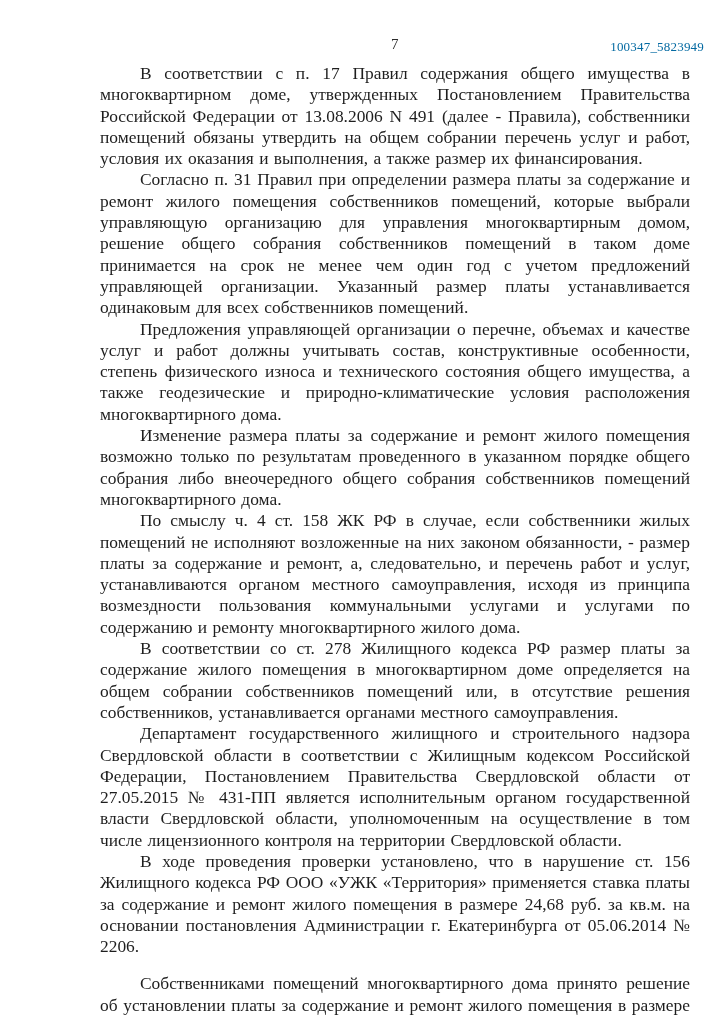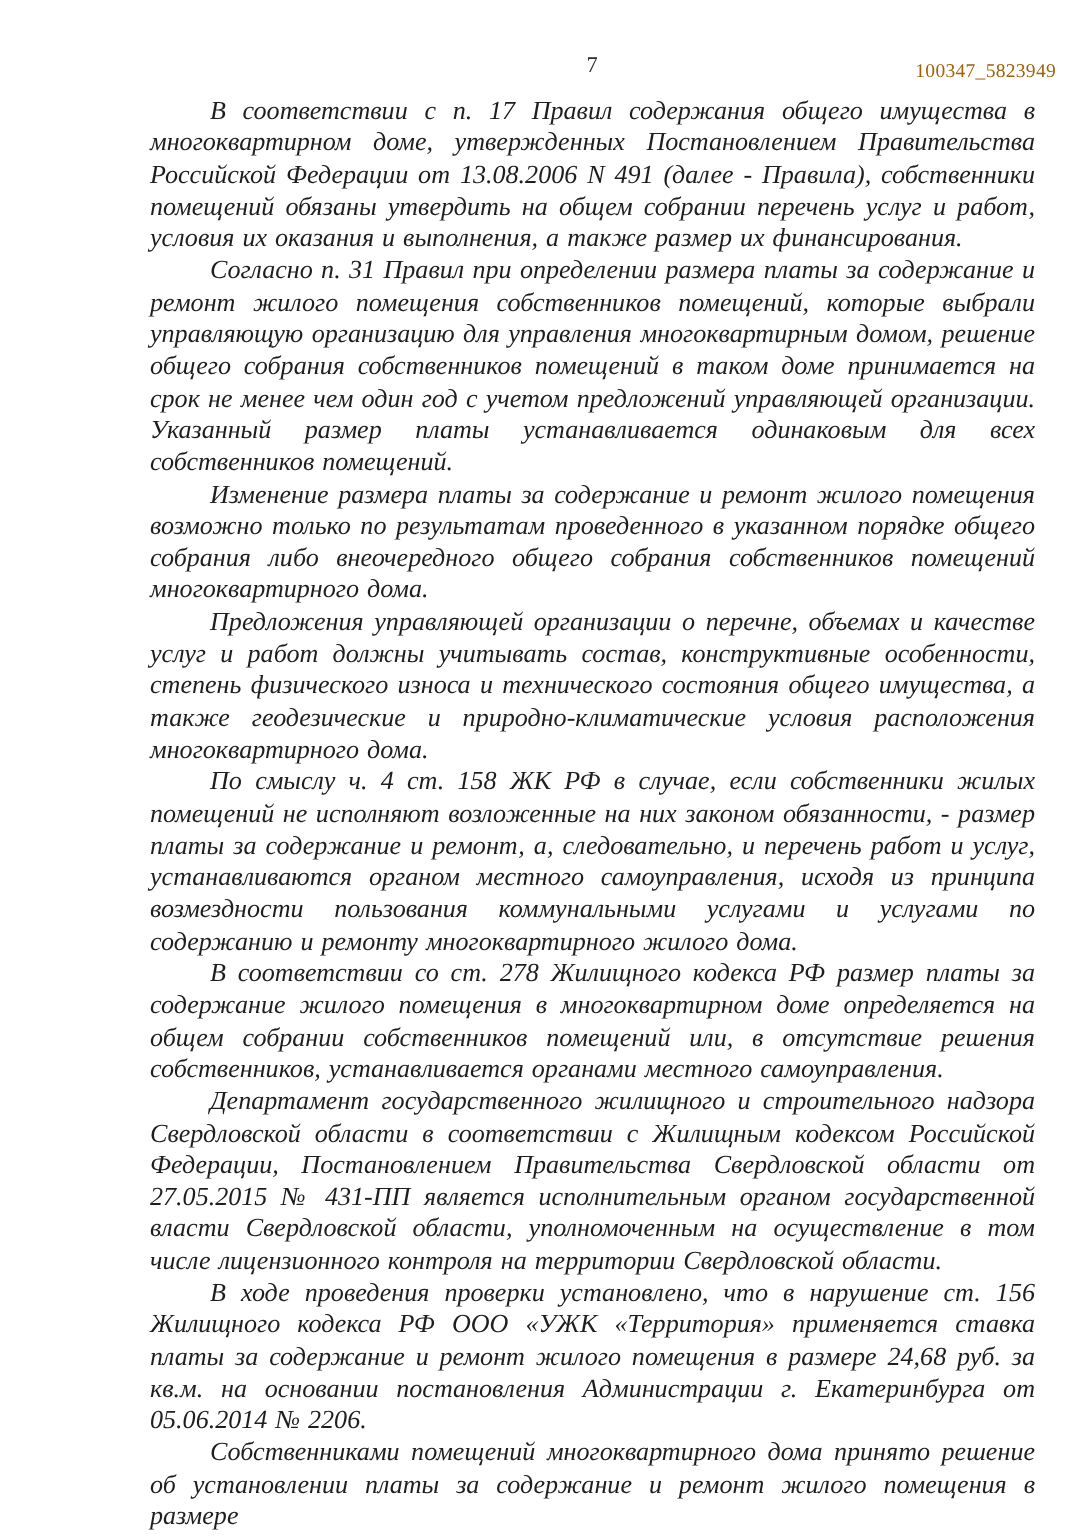--- a/index.html
+++ b/index.html
@@ -28,55 +28,55 @@
     text-align: center;
     font-size: 15px;
     color: #2b2b2b;
     letter-spacing: 0.5px;
   }
   .doc-id {
     position: absolute;
     top: 3px;
     right: -14px;
     font-size: 13px;
-    color: #a16207;
+    color: #0369a1;
     letter-spacing: 0.2px;
   }
   .content {
     position: absolute;
     top: 63px;
     left: 100px;
     width: 590px;
-    font-style: italic;
   }
   .content p {
     margin: 0;
     text-indent: 40px;
     text-align: justify;
     font-size: 17.4px;
     line-height: 21.3px;
     word-spacing: 1px;
   }
   .content p.continues {
     text-align-last: justify;
+    margin-top: 16px;
   }
 </style>
 </head>
 <body>
 
 <div class="page">
   <div class="header-row">
     <span class="page-num">7</span>
     <span class="doc-id">100347_5823949</span>
   </div>
 
   <div class="content">
     <p>В соответствии с п. 17 Правил содержания общего имущества в многоквартирном доме, утвержденных Постановлением Правительства Российской Федерации от 13.08.2006 N 491 (далее - Правила), собственники помещений обязаны утвердить на общем собрании перечень услуг и работ, условия их оказания и выполнения, а также размер их финансирования.</p>
     <p>Согласно п. 31 Правил при определении размера платы за содержание и ремонт жилого помещения собственников помещений, которые выбрали управляющую организацию для управления многоквартирным домом, решение общего собрания собственников помещений в таком доме принимается на срок не менее чем один год с учетом предложений управляющей организации. Указанный размер платы устанавливается одинаковым для всех собственников помещений.</p>
+    <p>Предложения управляющей организации о перечне, объемах и качестве услуг и работ должны учитывать состав, конструктивные особенности, степень физического износа и технического состояния общего имущества, а также геодезические и природно-климатические условия расположения многоквартирного дома.</p>
     <p>Изменение размера платы за содержание и ремонт жилого помещения возможно только по результатам проведенного в указанном порядке общего собрания либо внеочередного общего собрания собственников помещений многоквартирного дома.</p>
-    <p>Предложения управляющей организации о перечне, объемах и качестве услуг и работ должны учитывать состав, конструктивные особенности, степень физического износа и технического состояния общего имущества, а также геодезические и природно-климатические условия расположения многоквартирного дома.</p>
     <p>По смыслу ч. 4 ст. 158 ЖК РФ в случае, если собственники жилых помещений не исполняют возложенные на них законом обязанности, - размер платы за содержание и ремонт, а, следовательно, и перечень работ и услуг, устанавливаются органом местного самоуправления, исходя из принципа возмездности пользования коммунальными услугами и услугами по содержанию и ремонту многоквартирного жилого дома.</p>
     <p>В соответствии со ст. 278 Жилищного кодекса РФ размер платы за содержание жилого помещения в многоквартирном доме определяется на общем собрании собственников помещений или, в отсутствие решения собственников, устанавливается органами местного самоуправления.</p>
     <p>Департамент государственного жилищного и строительного надзора Свердловской области в соответствии с Жилищным кодексом Российской Федерации, Постановлением Правительства Свердловской области от 27.05.2015 № 431-ПП является исполнительным органом государственной власти Свердловской области, уполномоченным на осуществление в том числе лицензионного контроля на территории Свердловской области.</p>
     <p>В ходе проведения проверки установлено, что в нарушение ст. 156 Жилищного кодекса РФ ООО «УЖК «Территория» применяется ставка платы за содержание и ремонт жилого помещения в размере 24,68 руб. за кв.м. на основании постановления Администрации г. Екатеринбурга от 05.06.2014 № 2206.</p>
     <p class="continues">Собственниками помещений многоквартирного дома принято решение об установлении платы за содержание и ремонт жилого помещения в размере</p>
   </div>
 </div>
 
 </body></html>

